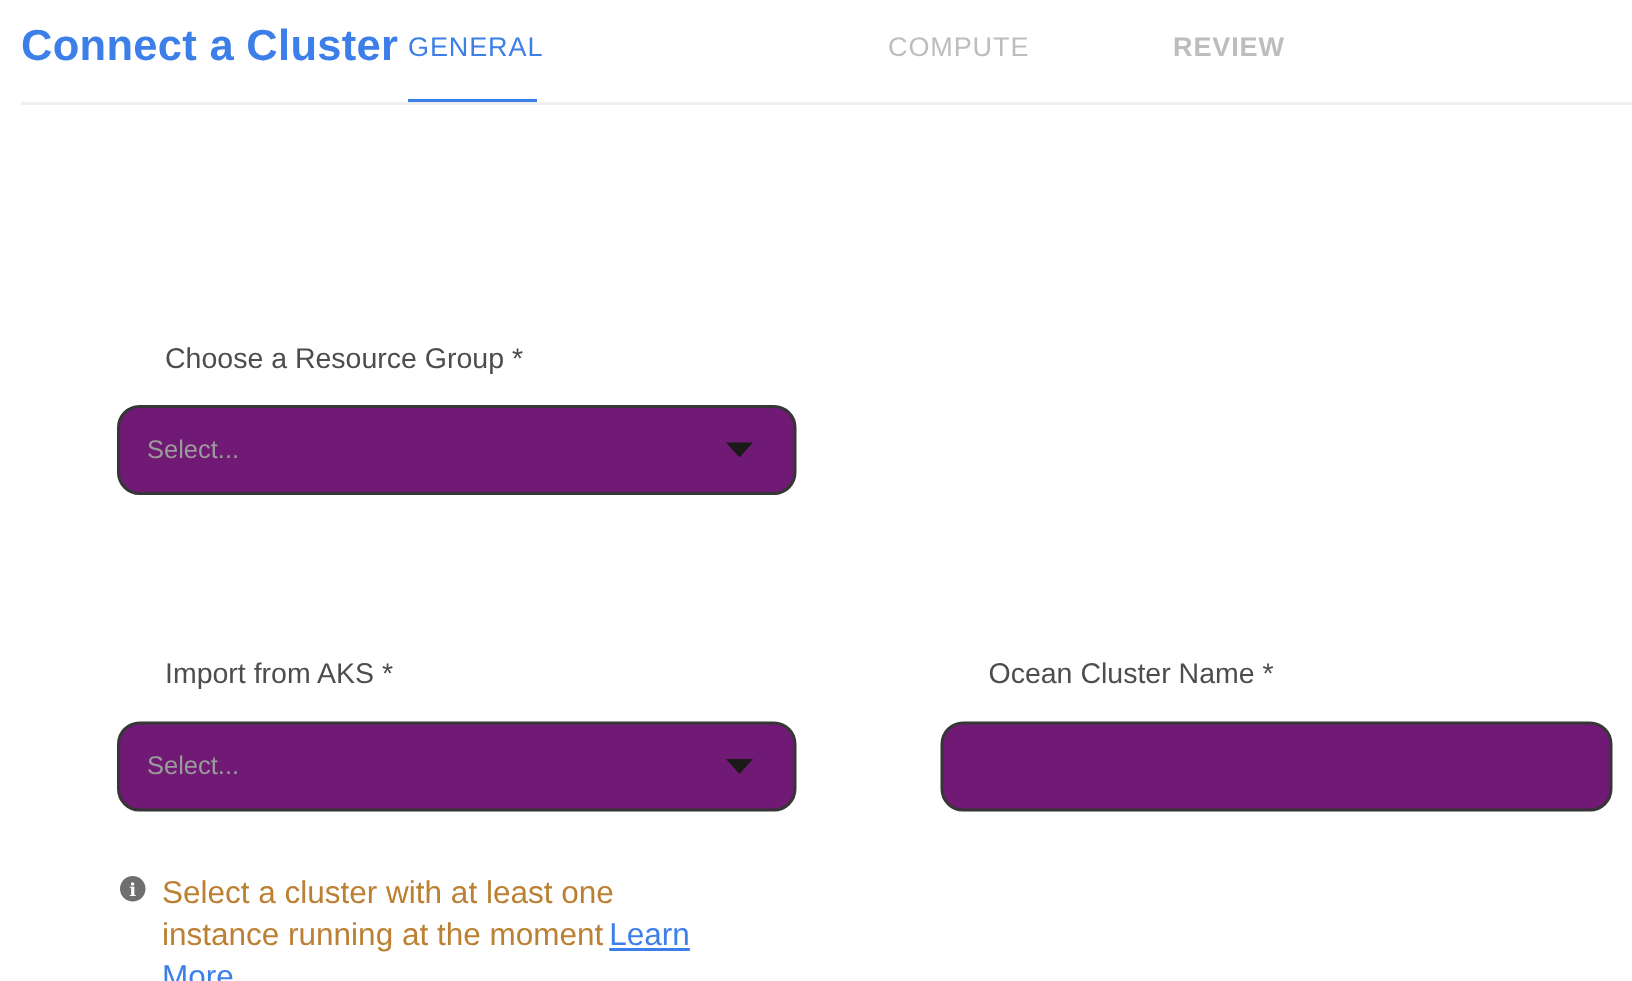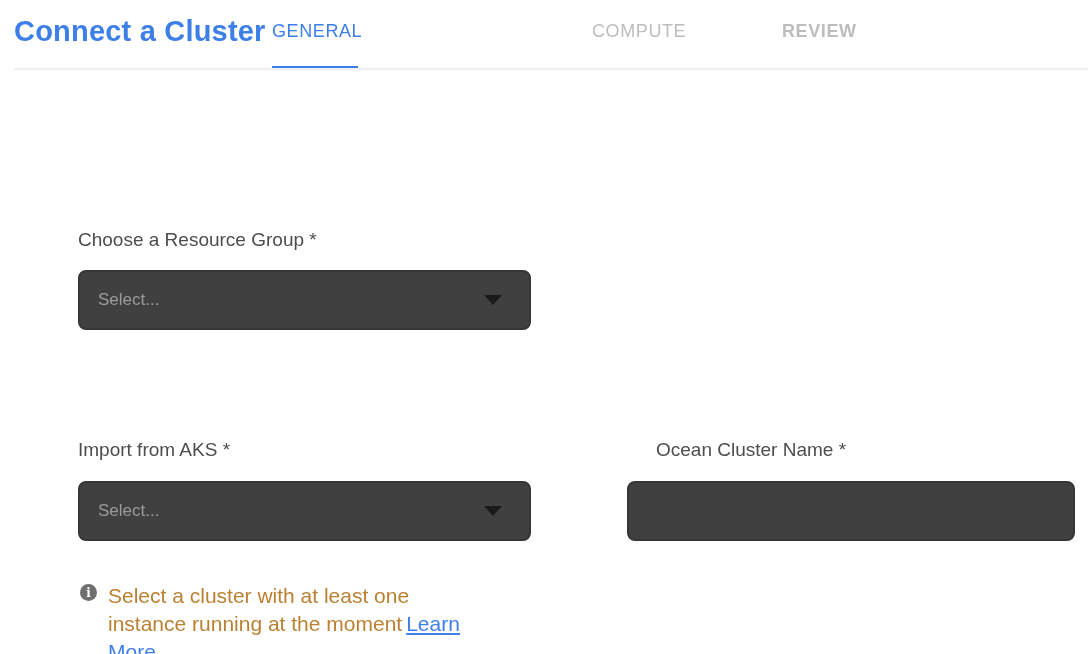--- a/index.html
+++ b/index.html
@@ -33,32 +33,32 @@
     width: 86px; height: 3px; background: #3d7fe8;
   }
   .header-divider {
     position: absolute; left: 14px; right: 0; top: 68px;
     height: 2px; background: #efefef;
   }
 
   
   .field-label {
     position: absolute;
-    font-size: 19px; color: #4d4d4d; white-space: nowrap;
+    font-size: 19px; color: #4d4d4d; white-space: nowrap; margin-left: 32px;
   }
   .lbl-resource-group { left: 78px; top: 229px; }
   .lbl-import-aks     { left: 78px; top: 439px; }
-  .lbl-cluster-name   { left: 656px; top: 439px; }
+  .lbl-cluster-name   { left: 627px; top: 439px; }
 
   .select-box, .text-input {
     position: absolute;
     height: 60px;
     border: 2px solid #363636;
-    border-radius: 8px;
-    background: #404040;
+    border-radius: 15px;
+    background: #701a75;
   }
   .select-box {
     width: 453px; left: 78px;
     display: flex; align-items: center;
     padding: 0 27px 0 18px;
     cursor: pointer;
   }
   .sel-resource-group { top: 270px; }
   .sel-import-aks     { top: 481px; }
   .select-placeholder {

